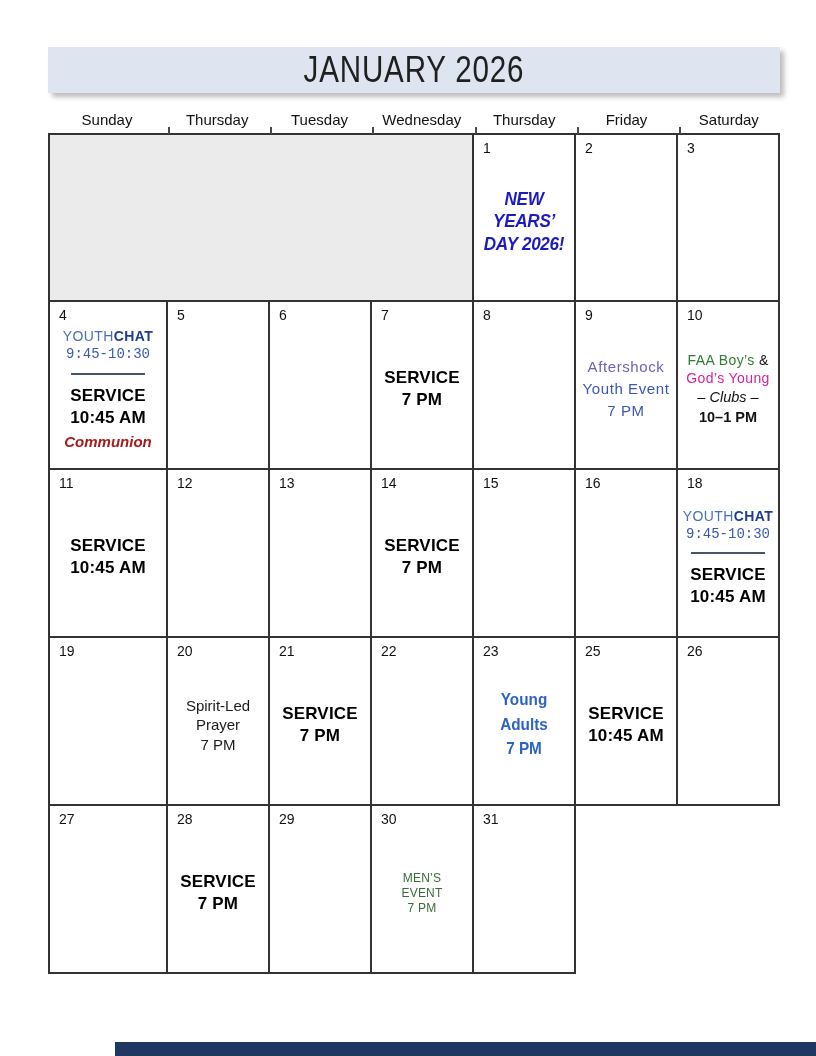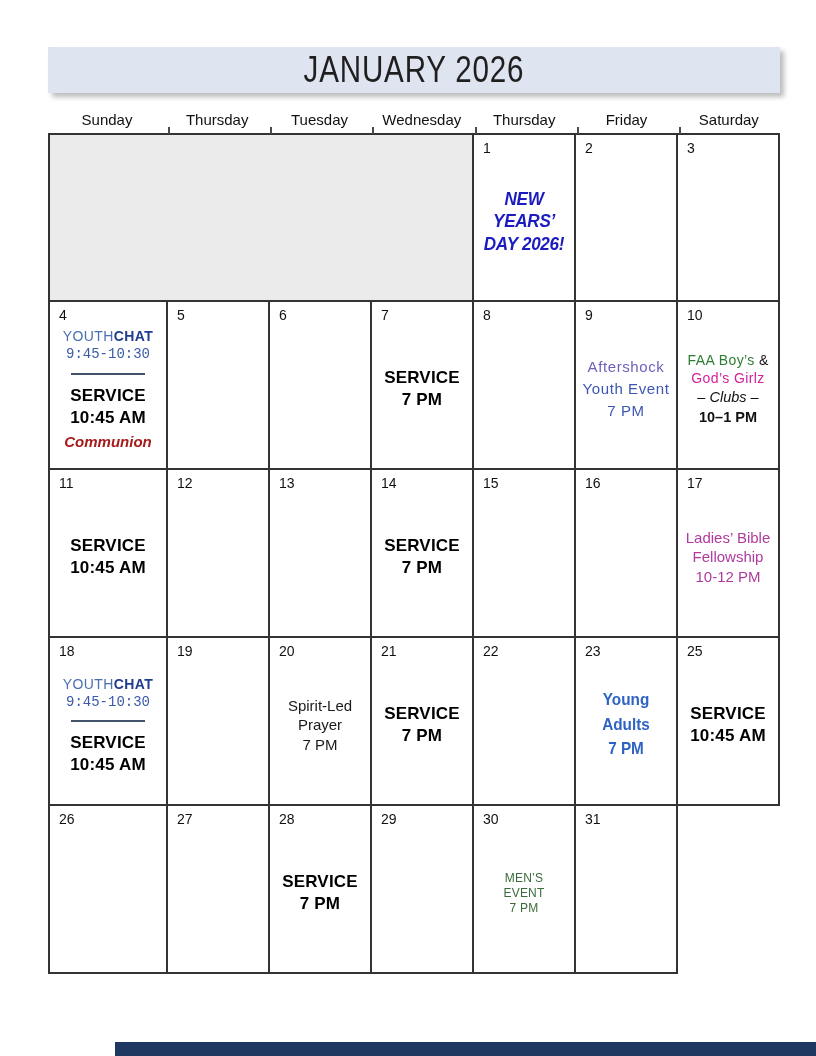--- a/index.html
+++ b/index.html
@@ -153,21 +153,21 @@
           <div class="line"><span class="seg-aftershock-rest">Youth Event</span></div>
           <div class="line"><span class="seg-aftershock-rest">7 PM</span></div>
         </div>
       </div>
     </div>
     <div class="cell">
       <span class="day-num">10</span>
       <div class="events">
         <div class="event ev-faa">
           <div class="line"><span class="seg-faa-green">FAA Boy’s </span><span class="seg-faa-black">&amp;</span></div>
-          <div class="line"><span class="seg-faa-pink">God’s Girlz</span></div>
+          <div class="line"><span class="seg-faa-pink">God’s Young</span></div>
           <div class="line"><span class="seg-faa-clubs">– Clubs –</span></div>
           <div class="line"><span class="seg-faa-time">10–1 PM</span></div>
         </div>
       </div>
     </div>
     <div class="cell">
       <span class="day-num">11</span>
       <div class="events">
         <div class="event ev-service">
           <div class="line"><span>SERVICE</span></div>
@@ -192,30 +192,20 @@
         </div>
       </div>
     </div>
     <div class="cell">
       <span class="day-num">15</span>
       <div class="events"></div>
     </div>
     <div class="cell">
       <span class="day-num">16</span>
       <div class="events"></div>
-    </div>
-    <div class="cell">
-      <span class="day-num">17</span>
-      <div class="events">
-        <div class="event ev-ladies">
-          <div class="line"><span>Ladies’ Bible</span></div>
-          <div class="line"><span>Fellowship</span></div>
-          <div class="line"><span>10-12 PM</span></div>
-        </div>
-      </div>
     </div>
     <div class="cell">
       <span class="day-num">18</span>
       <div class="events">
         <div class="event ev-youthchat">
           <div class="line"><span class="seg-youth">YOUTH</span><span class="seg-chat">CHAT</span></div>
         </div>
         <div class="event ev-youthchat-time">
           <div class="line"><span>9:45-10:30</span></div>
         </div>

